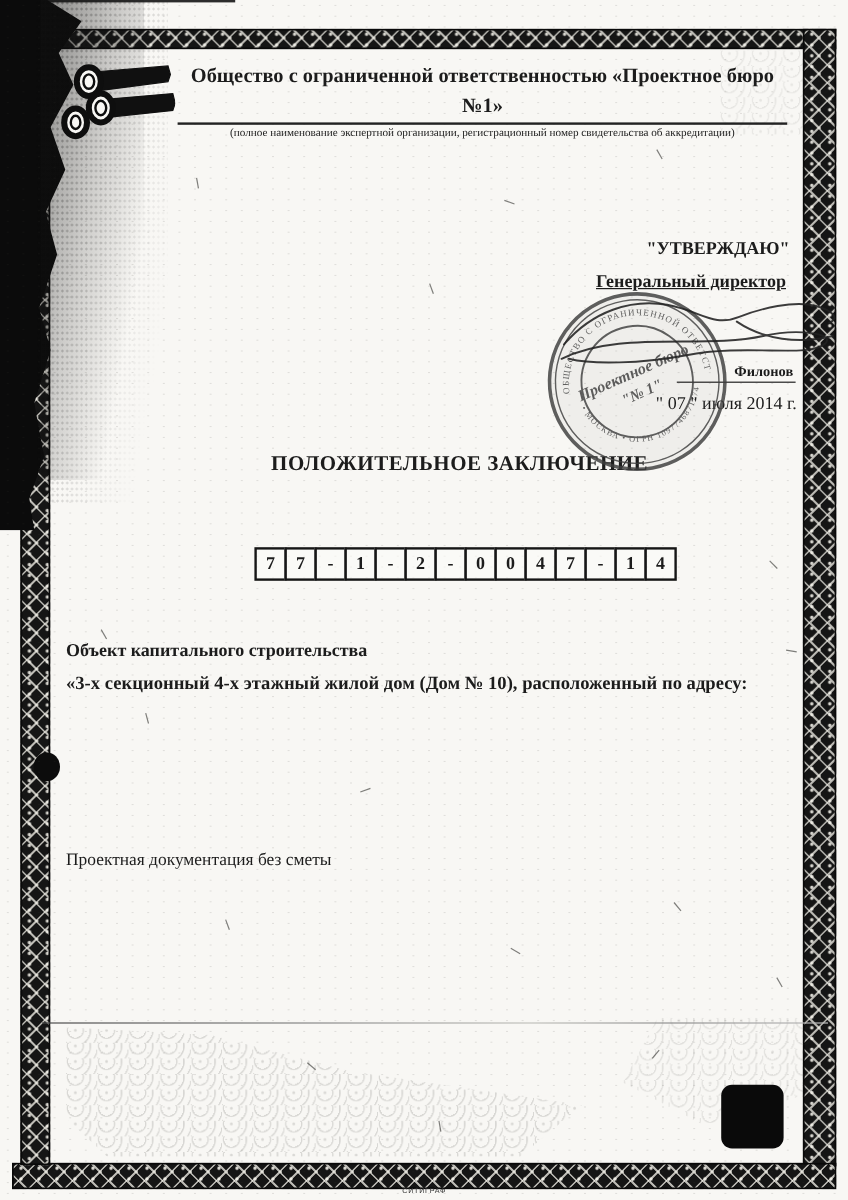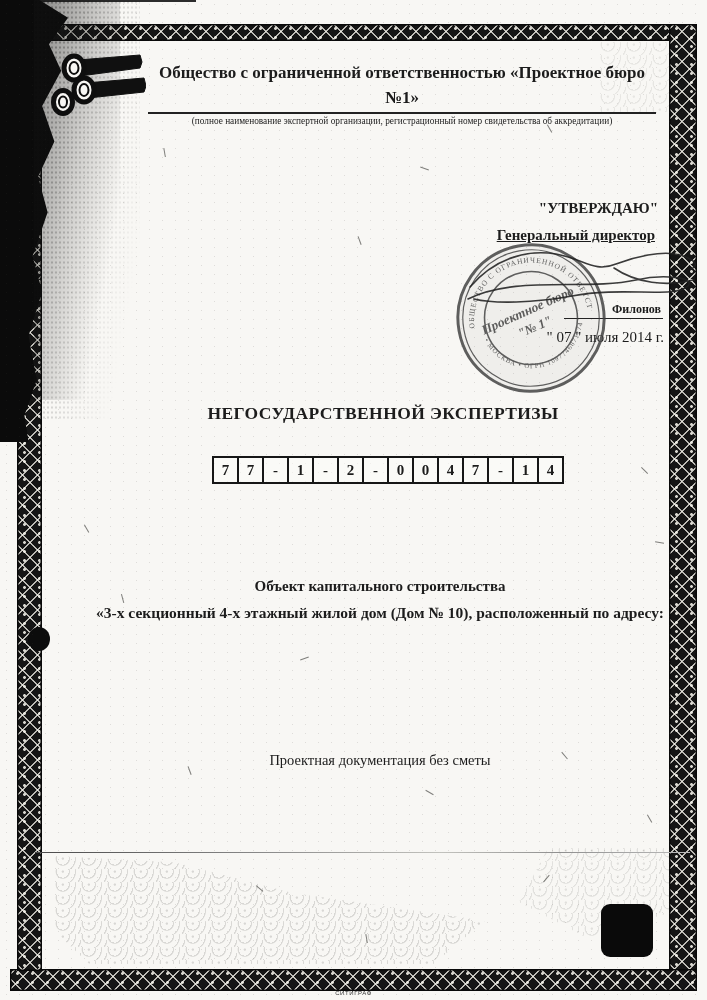--- a/index.html
+++ b/index.html
@@ -51,21 +51,21 @@
     position:absolute;z-index:3;pointer-events:none;
     background-image:repeating-radial-gradient(circle at 30% 20%, rgba(55,55,50,.3) 0 .7px, transparent 1.6px 6px);
     background-size:26px 13px;
   }
   .moire1{left:55px;top:856px;width:430px;height:108px;opacity:.55;clip-path:polygon(0 0,28% 6%,55% 34%,100% 60%,88% 100%,8% 100%,0 70%);}
   .moire2{left:480px;top:848px;width:195px;height:90px;opacity:.4;clip-path:polygon(35% 0,100% 0,100% 70%,55% 100%,20% 60%);}
   .moire3{left:600px;top:42px;width:90px;height:70px;opacity:.3;}
   
   .speck{position:absolute;width:9px;height:1.2px;background:rgba(45,45,42,.6);z-index:3;pointer-events:none;}
   
-  .header-block{position:absolute;left:148px;top:60px;width:508px;text-align:center;z-index:4;}
+  .header-block{position:absolute;left:148px;top:50px;width:508px;text-align:center;z-index:4;}
   .org-name{font-size:17px;font-weight:bold;line-height:25px;}
   .accred{font-size:17px;font-weight:bold;line-height:24px;margin-top:1px;}
   .header-rule{height:2px;background:#222;margin-top:2px;}
   .header-caption{font-size:9.3px;line-height:12px;margin-top:1px;color:#222;}
   
   .abs{position:absolute;z-index:4;}
   .approve{right:49px;top:200px;font-size:15px;font-weight:bold;}
   .director{right:52px;top:227px;font-size:15px;font-weight:bold;text-decoration:underline;}
   .company{right:44px;top:251px;font-size:15px;font-weight:bold;text-decoration:underline;}
   .sig-rule{left:502px;top:297px;width:196px;height:1.6px;background:#2c2c2c;z-index:4;}
@@ -79,21 +79,21 @@
   .doc-title2{left:58px;top:403px;width:650px;text-align:center;font-size:17.5px;font-weight:bold;letter-spacing:.4px;}
   
   .numrow{position:absolute;left:212px;top:456px;display:flex;z-index:4;}
   .numcell{
     width:27px;height:28px;box-sizing:border-box;border:2px solid #161616;margin-left:-2px;
     display:flex;align-items:center;justify-content:center;
     font-size:15px;font-weight:bold;background:rgba(252,251,248,.6);
   }
   .numcell:first-child{margin-left:0;}
   
-  .cline{left:55px;width:650px;text-align:center;margin-top:43px;}
+  .cline{left:55px;width:650px;text-align:left;}
   .cap-head{top:535px;font-size:15px;font-weight:bold;}
   .cap-l1{top:561px;font-size:15.5px;font-weight:bold;}
   .cap-l2{top:588px;font-size:15.5px;font-weight:bold;}
   .exp-head{top:681px;font-size:15px;font-weight:bold;}
   .exp-body{top:709px;font-size:14.5px;}
   
   .thin-line{position:absolute;left:35px;top:852px;width:655px;height:1px;z-index:4;
     background:linear-gradient(to right,#4a4a4a,#8a8a8a 35%,#c2c2bd 62%,#8f8f8f 80%,#bbb);}
   .black-square{position:absolute;left:601px;top:904px;width:52px;height:53px;background:#0a0a0a;border-radius:9px;z-index:4;}
   .print-mark{position:absolute;left:0;top:990px;width:707px;text-align:center;font-size:6px;letter-spacing:.6px;color:#333;z-index:4;
@@ -184,21 +184,21 @@
   </svg>
 
   <svg class="signature" width="240" height="74" viewBox="0 0 240 74">
     <g fill="none" stroke="#222" stroke-width="1.6" stroke-linecap="round" opacity=".88">
       <path d="M6,46 C30,18 62,8 92,13 C120,18 130,32 152,23 C170,16 198,9 216,14 C230,18 236,24 227,28"></path>
       <path d="M4,58 C52,34 122,50 172,39 C198,33 232,36 224,45 C210,58 160,45 108,55 C70,62 30,63 10,58"></path>
       <path d="M150,27 C172,42 202,46 230,39"></path>
     </g>
   </svg>
 
-  <div class="abs doc-title2">НЕГОСУДАРСТВЕННОЙ ЭКСПЕРТИЗЫ</div>
+  <div class="abs doc-title1">ПОЛОЖИТЕЛЬНОЕ ЗАКЛЮЧЕНИЕ</div>
 
   <div class="numrow">
     <span class="numcell">7</span>
     <span class="numcell">7</span>
     <span class="numcell">-</span>
     <span class="numcell">1</span>
     <span class="numcell">-</span>
     <span class="numcell">2</span>
     <span class="numcell">-</span>
     <span class="numcell">0</span>

